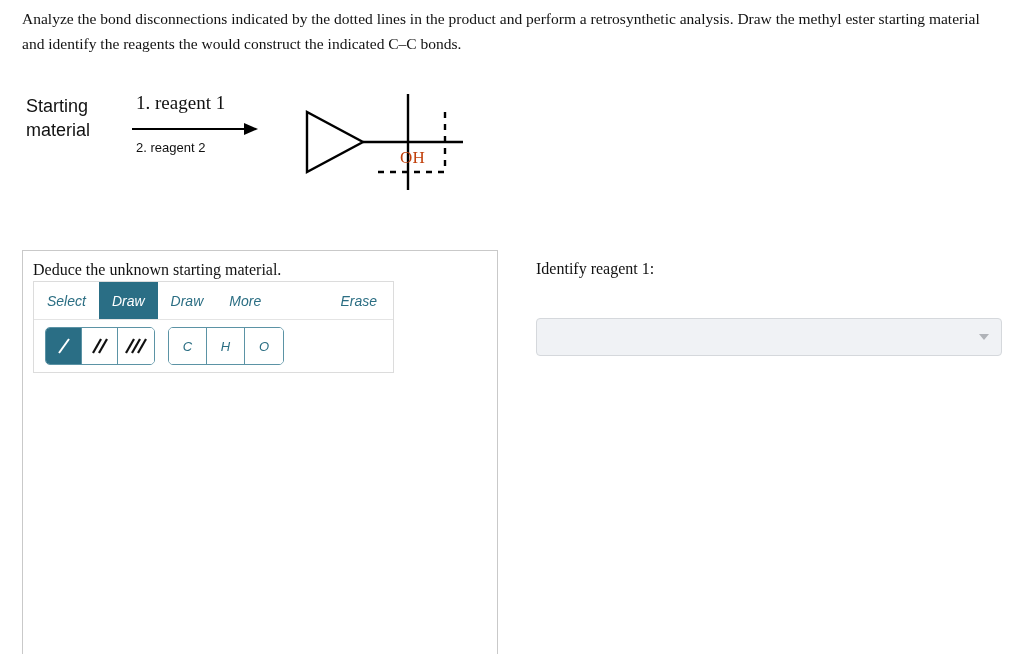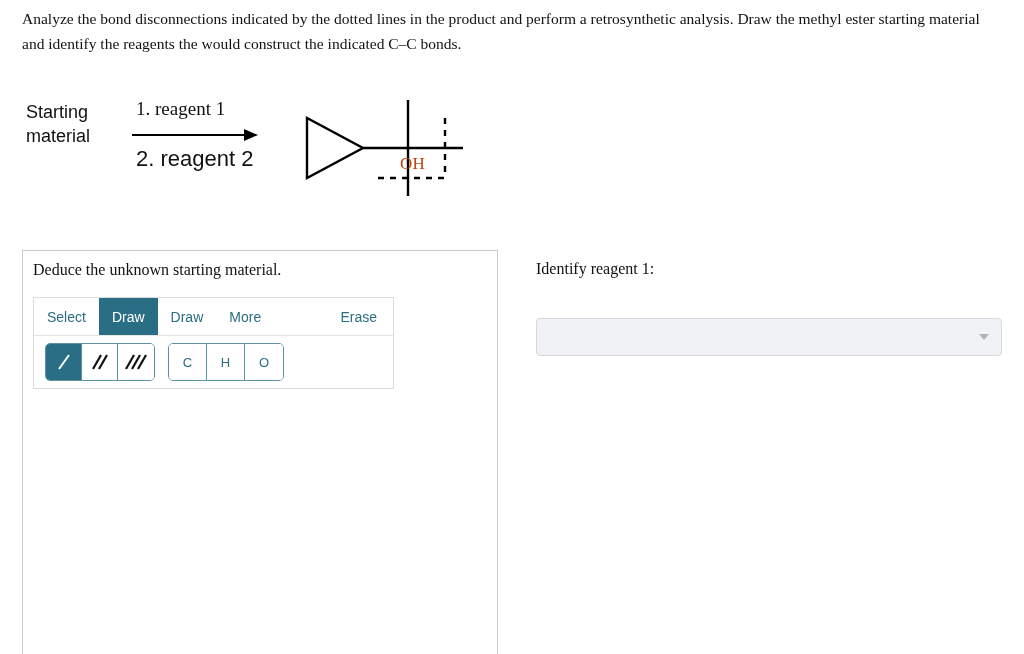--- a/index.html
+++ b/index.html
@@ -25,21 +25,21 @@
     font-family: "Liberation Serif", serif;
     font-size: 15.5px;
     line-height: 25px;
     color: #111111;
   }
 
   
   #reaction-scheme {
     position: absolute;
     left: 0px;
-    top: 78px;
+    top: 72px;
     width: 520px;
     height: 130px;
   }
   #starting-material-label {
     position: absolute;
     left: 26px;
     top: 22px;
     font-family: "Liberation Sans", sans-serif;
     font-size: 18px;
     line-height: 24px;
@@ -53,21 +53,21 @@
     font-family: Liberation Serif, serif;
     font-size: 19px;
     color: #111111;
     white-space: nowrap;
   }
   #reagent-2-label {
     position: absolute;
     left: 136px;
     top: 68px;
     font-family: "Liberation Sans", sans-serif;
-    font-size: 22px;
+    font-size: 13px;
     color: #111111;
     white-space: nowrap;
   }
   #reaction-arrow {
     position: absolute;
     left: 132px;
     top: 48px;
   }
   #product-structure {
     position: absolute;
@@ -101,25 +101,26 @@
     left: 10px;
     top: 10px;
     font-family: "Liberation Serif", serif;
     font-size: 16px;
     color: #111111;
     text-align: right;
   }
   #editor-toolbar {
     position: absolute;
     left: 10px;
-    top: 46px;
+    top: 30px;
     width: 361px;
     box-sizing: border-box;
     border: 1px solid #dcdcdc;
     background: #ffffff;
+    font-style: italic;
   }
   #tab-row {
     display: flex;
     align-items: stretch;
     height: 37px;
     border-bottom: 1px solid #e4e4e4;
   }
   .tool-tab {
     display: flex;
     align-items: center;

